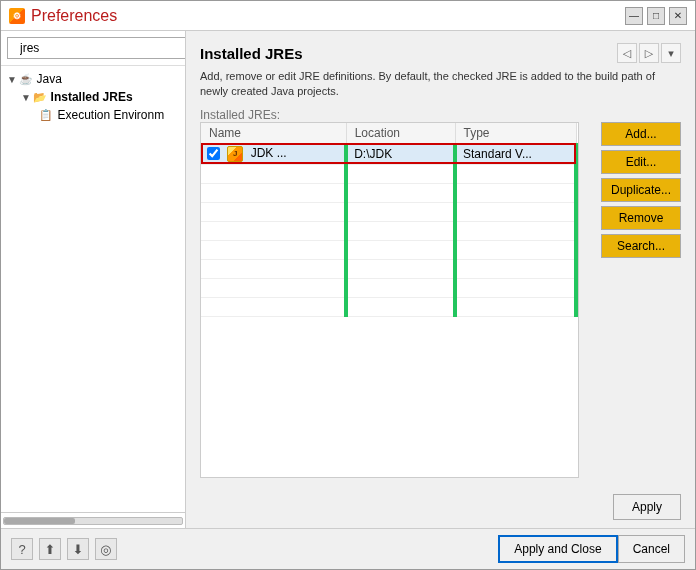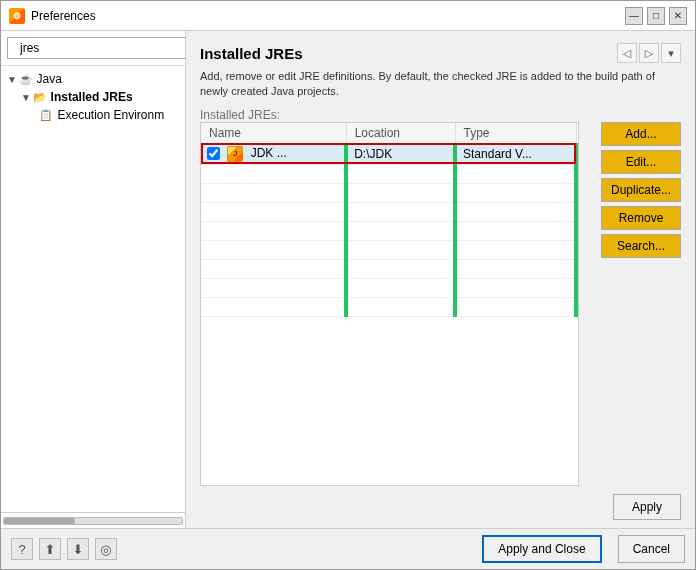--- a/index.html
+++ b/index.html
@@ -34,22 +34,22 @@
       background: linear-gradient(135deg, #f90 50%, #ff6600 50%);
       border-radius: 2px;
       display: flex;
       align-items: center;
       justify-content: center;
       font-size: 10px;
       color: white;
     }
     .titlebar-title {
       flex: 1;
-      font-size: 12px;
-      color: #000000;
+      font-size: 16px;
+      color: #b91c1c;
     }
     .titlebar-controls {
       display: flex;
       gap: 4px;
     }
     .titlebar-btn {
       width: 18px;
       height: 18px;
       border: 1px solid #999;
       background: #e0e0e0;
@@ -274,21 +274,21 @@
     }
     .table-and-buttons {
       display: flex;
       flex: 1;
       gap: 12px;
       min-height: 0;
     }
     .bottom-bar {
       display: flex;
       justify-content: flex-end;
-      padding: 8px 0 0 0;
+      padding: 16px 0 0 0;
     }
     .apply-btn {
       padding: 5px 18px;
       border: 1px solid #aaa;
       background: #f0f0f0;
       cursor: pointer;
       font-size: 12px;
     }
     .footer {
       border-top: 1px solid #ccc;
@@ -311,21 +311,21 @@
       display: flex;
       align-items: center;
       justify-content: center;
       cursor: pointer;
       font-size: 13px;
       color: #555;
     }
     .footer-spacer { flex: 1; }
     .footer-main-btns {
       display: flex;
-      gap: 16px;
+      gap: 0;
     }
     .footer-apply-close-btn {
       padding: 5px 14px;
       border: 2px solid #0066cc;
       background: #f0f0f0;
       cursor: pointer;
       font-size: 12px;
     }
     .footer-cancel-btn {
       padding: 5px 14px;

